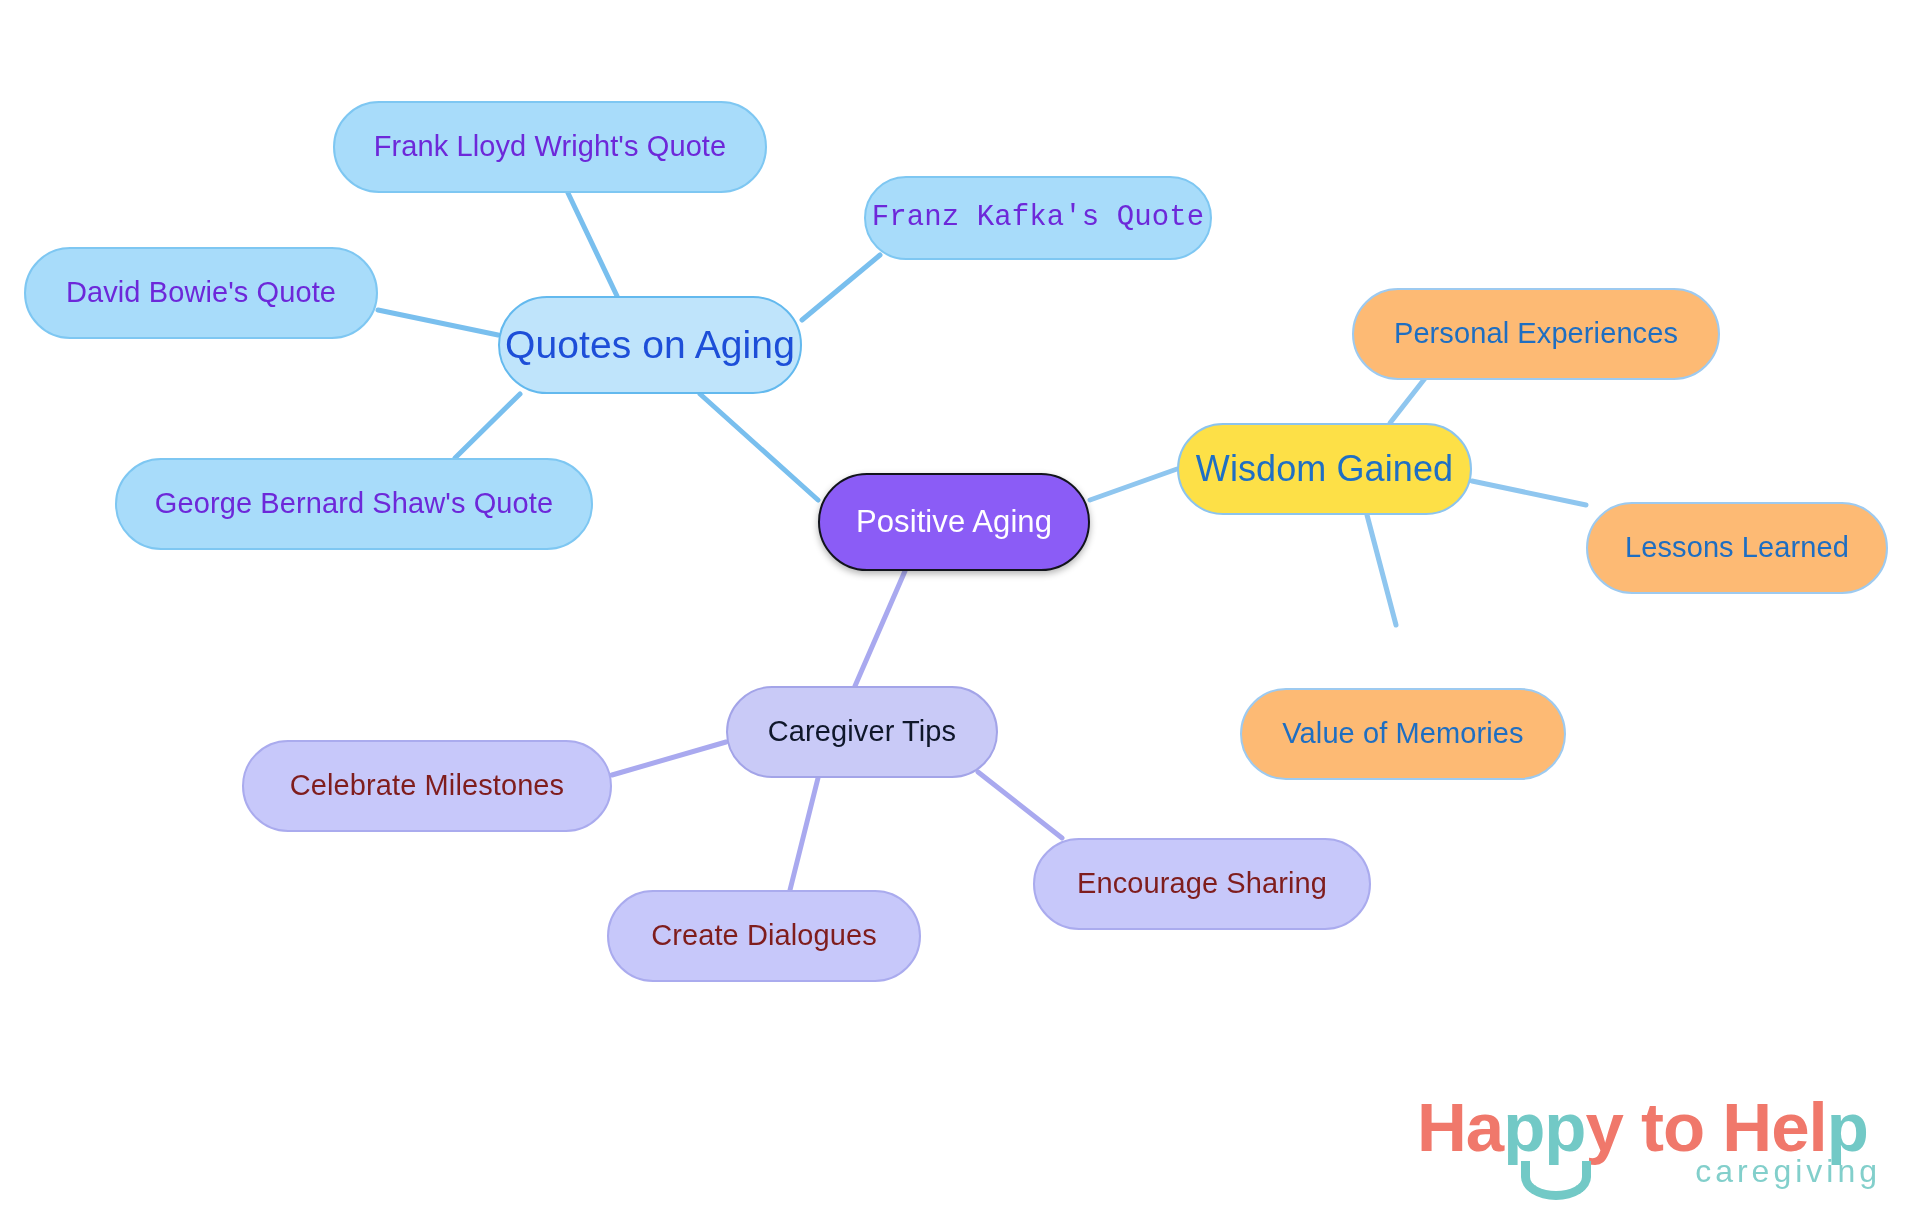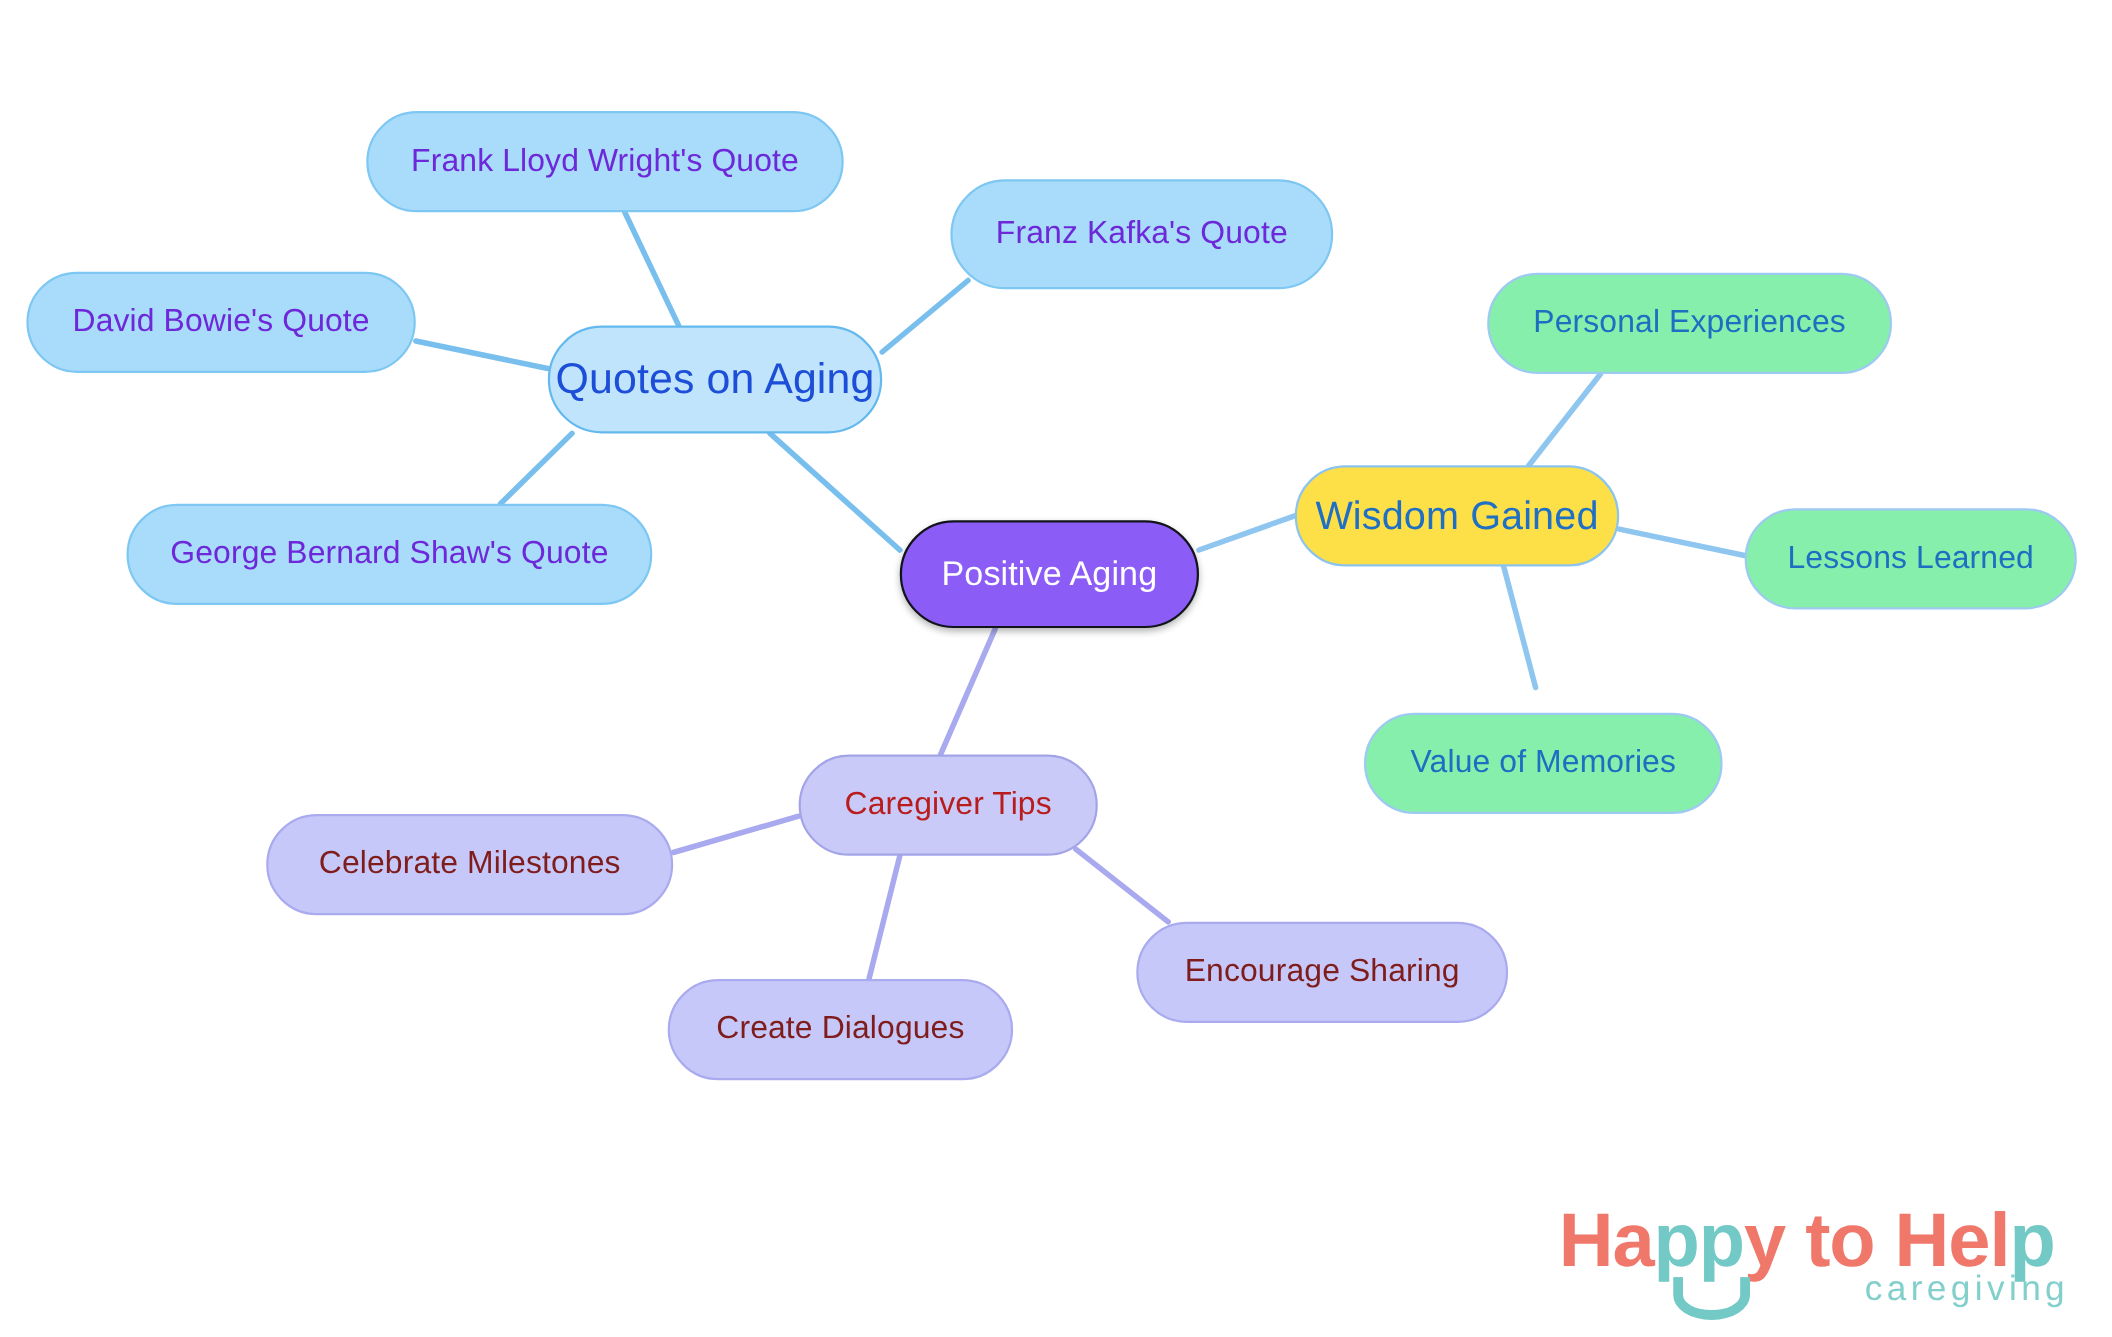--- a/index.html
+++ b/index.html
@@ -69,30 +69,31 @@
   }
 
   .node.branch-paleblue {
     background: #fde047;
     border-color: #8cc4ee;
     color: #1f6fc4;
     font-size: 36px;
   }
 
   .node.leaf-paleblue {
-    background: #86efac;
+    background: #fdba74;
     border-color: #9dcaf0;
     color: #1e6ec2;
     font-size: 29px;
+    margin-top: 40px;
   }
 
   .node.branch-purple {
     background: #c9caf7;
     border-color: #a3a4e8;
-    color: #b91c1c;
+    color: #0f172a;
     font-size: 29px;
   }
 
   .node.leaf-purple {
     background: #c7c8fa;
     border-color: #aaabee;
     color: #7f1d1d;
     font-size: 29px;
   }
 
@@ -162,21 +163,21 @@
   <div id="nodes">
       <div class="node root" style="left: 818px; top: 473px; width: 272px; height: 98px;">
         <span>Positive Aging</span>
       </div>
       <div class="node branch-blue" style="left: 498px; top: 296px; width: 304px; height: 98px;">
         <span>Quotes on Aging</span>
       </div>
       <div class="node leaf-blue" style="left: 333px; top: 101px; width: 434px; height: 92px;">
         <span>Frank Lloyd Wright's Quote</span>
       </div>
-      <div class="node leaf-blue" style="left: 864px; top: 163px; width: 348px; height: 100px;">
+      <div class="node leaf-blue" style="left: 864px; top: 176px; width: 348px; height: 84px; font-family: Liberation Mono, monospace;">
         <span>Franz Kafka's Quote</span>
       </div>
       <div class="node leaf-blue" style="left: 24px; top: 247px; width: 354px; height: 92px;">
         <span>David Bowie's Quote</span>
       </div>
       <div class="node leaf-blue" style="left: 115px; top: 458px; width: 478px; height: 92px;">
         <span>George Bernard Shaw's Quote</span>
       </div>
       <div class="node branch-paleblue" style="left: 1177px; top: 423px; width: 295px; height: 92px;">
         <span>Wisdom Gained</span>

